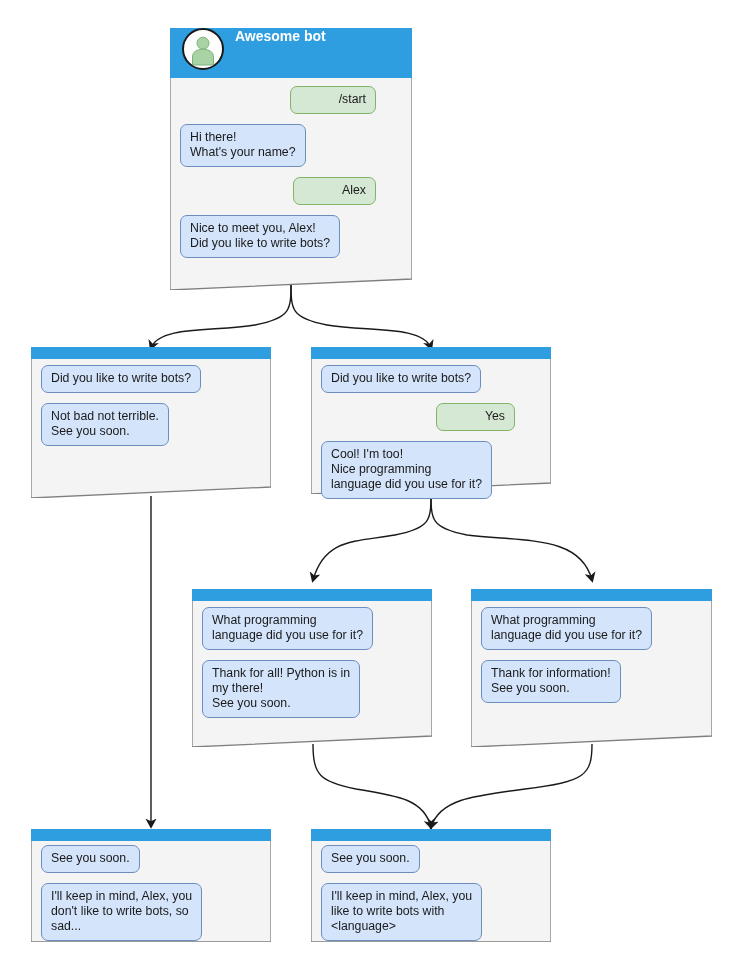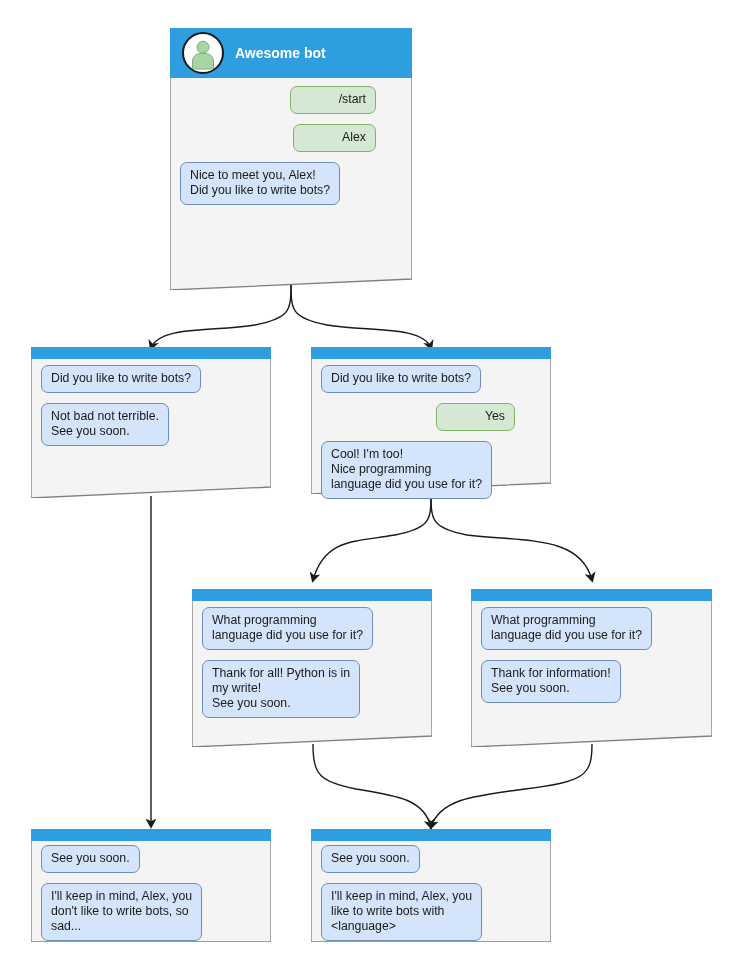--- a/index.html
+++ b/index.html
@@ -47,21 +47,21 @@
     box-sizing: border-box;
   }
 
   .card-header {
     position: absolute;
     left: 0;
     top: 0;
     width: 100%;
     box-sizing: border-box;
     display: flex;
-    align-items: center;
+    align-items: flex-start;
     color: #ffffff;
     font-weight: bold;
     font-size: 14px;
   }
   .card-header.plain {
     height: 12px;
   }
   .card-header.titled {
     height: 50px;
     padding-left: 12px;
@@ -152,20 +152,24 @@
             <circle cx="17" cy="11.2" r="6" fill="#a9d3a5" stroke="#7ab37a" stroke-width="1"></circle>
             <path d="M 6.5 33 L 6.5 25 C 6.5 20 10.8 17.3 17 17.3 C 23.2 17.3 27.5 20 27.5 25 L 27.5 33 Z" fill="#a9d3a5" stroke="#7ab37a" stroke-width="1"></path>
           </svg>
         </span>
         <span>Awesome bot</span>
       </div>
       <div class="msgs" style="top:58px;">
         <div class="row right">
           <div class="bubble user">/start</div>
         </div>
+        <div class="row left">
+          <div class="bubble bot">Hi there!
+What's your name?</div>
+        </div>
         <div class="row right">
           <div class="bubble user">Alex</div>
         </div>
         <div class="row left">
           <div class="bubble bot">Nice to meet you, Alex!
 Did you like to write bots?</div>
         </div>
       </div>
     </div>
   </div>
@@ -216,21 +220,21 @@
     </svg>
     <div class="card-inner">
       <div class="card-header plain" style="background:#2f9ee0;"></div>
       <div class="msgs" style="top:18px;">
         <div class="row left">
           <div class="bubble bot">What programming
 language did you use for it?</div>
         </div>
         <div class="row left">
           <div class="bubble bot">Thank for all! Python is in
-my write!
+my there!
 See you soon.</div>
         </div>
       </div>
     </div>
   </div>
 
   <div class="card" style="left:471px; top:589px; width:241px; height:158px;">
     <svg class="card-shape" viewBox="0 0 241 158" preserveAspectRatio="none">
       <polygon points="0,0 241,0 241,147 0,158" fill="#f4f4f4" stroke="#7f7f7f" stroke-width="1.3"></polygon>
     </svg>

